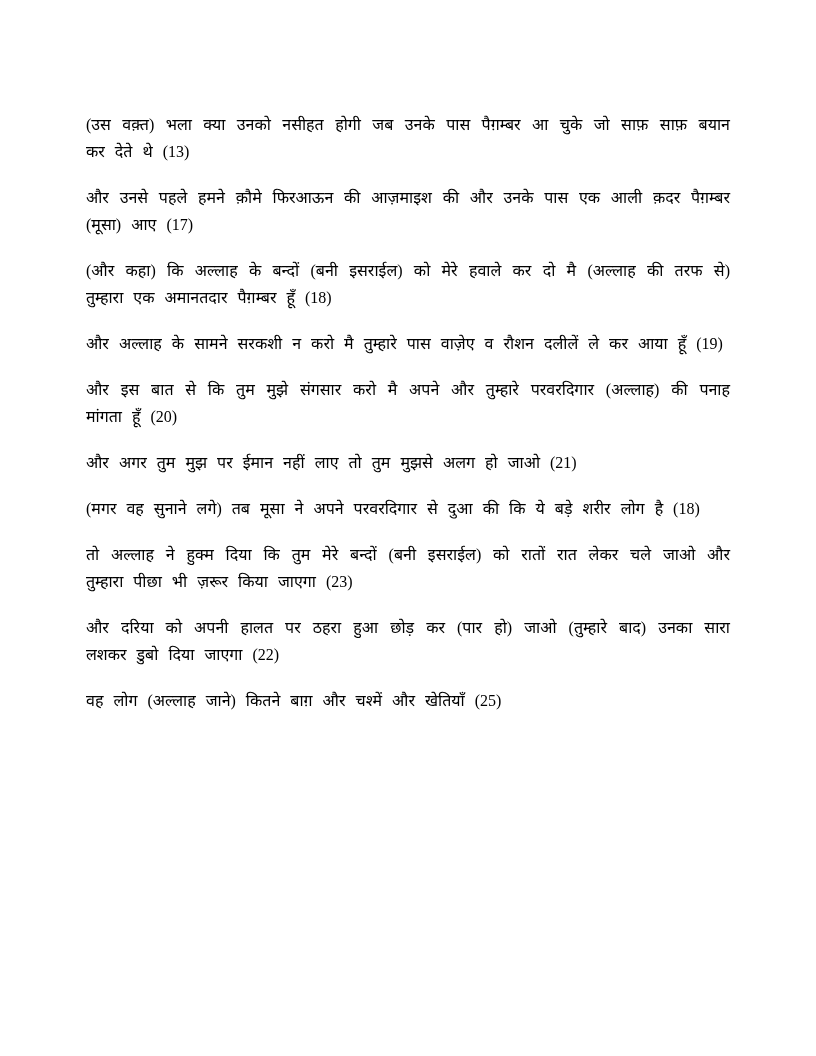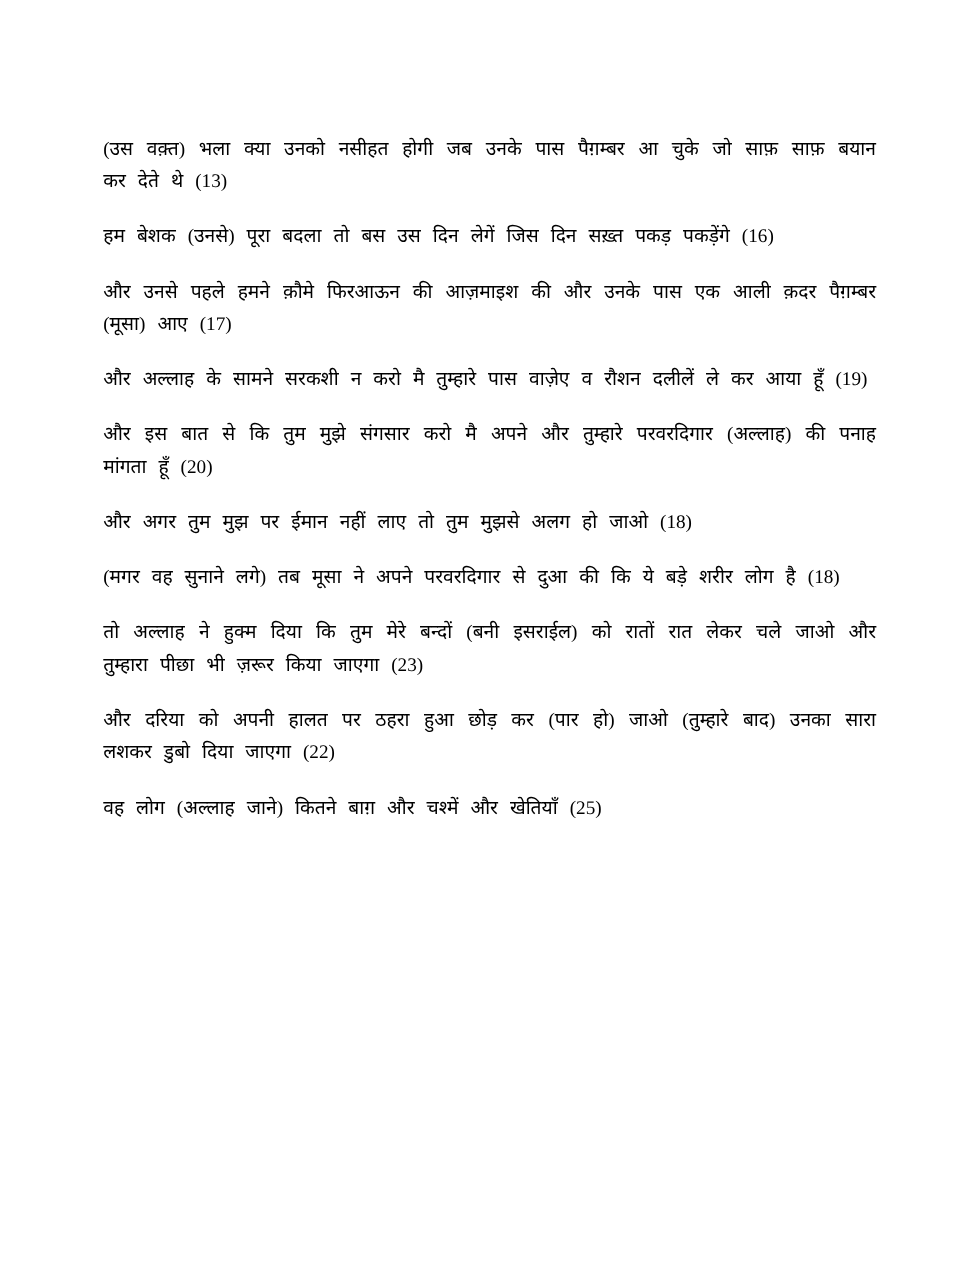--- a/index.html
+++ b/index.html
@@ -30,23 +30,23 @@
     word-spacing: 6px;
     margin: 0 0 19px 0;
   }
 </style>
 </head>
 <body>
 
 <div class="page">
   <div class="verse-block">
     <p class="verse">(उस वक़्त) भला क्या उनको नसीहत होगी जब उनके पास पैग़म्बर आ चुके जो साफ़ साफ़ बयान कर देते थे  (13)</p>
-    <p class="verse">हम बेशक (उनसे) पूरा बदला तो बस उस दिन लेगें जिस दिन सख़्त पकड़ पकड़ेंगे  (16)</p>
     <p class="verse">और उनसे पहले हमने क़ौमे फिरआऊन की आज़माइश की और उनके पास एक आली क़दर पैग़म्बर (मूसा) आए  (17)</p>
+    <p class="verse">(और कहा) कि अल्लाह के बन्दों (बनी इसराईल) को मेरे हवाले कर दो मै (अल्लाह की तरफ से) तुम्हारा एक अमानतदार पैग़म्बर हूँ  (18)</p>
     <p class="verse">और अल्लाह के सामने सरकशी न करो मै तुम्हारे पास वाज़ेए व रौशन दलीलें ले कर आया हूँ  (19)</p>
     <p class="verse">और इस बात से कि तुम मुझे संगसार करो मै अपने और तुम्हारे परवरदिगार (अल्लाह) की पनाह मांगता हूँ  (20)</p>
-    <p class="verse">और अगर तुम मुझ पर ईमान नहीं लाए तो तुम मुझसे अलग हो जाओ  (18)</p>
+    <p class="verse">और अगर तुम मुझ पर ईमान नहीं लाए तो तुम मुझसे अलग हो जाओ  (21)</p>
     <p class="verse">(मगर वह सुनाने लगे) तब मूसा ने अपने परवरदिगार से दुआ की कि ये बड़े शरीर लोग है  (18)</p>
     <p class="verse">तो अल्लाह ने हुक्म दिया कि तुम मेरे बन्दों (बनी इसराईल) को रातों रात लेकर चले जाओ और तुम्हारा पीछा भी ज़रूर किया जाएगा  (23)</p>
     <p class="verse">और दरिया को अपनी हालत पर ठहरा हुआ छोड़ कर (पार हो) जाओ (तुम्हारे बाद) उनका सारा लशकर डुबो दिया जाएगा  (22)</p>
     <p class="verse">वह लोग (अल्लाह जाने) कितने बाग़ और चश्में और खेतियाँ  (25)</p>
   </div>
 </div>
 
 </body></html>

